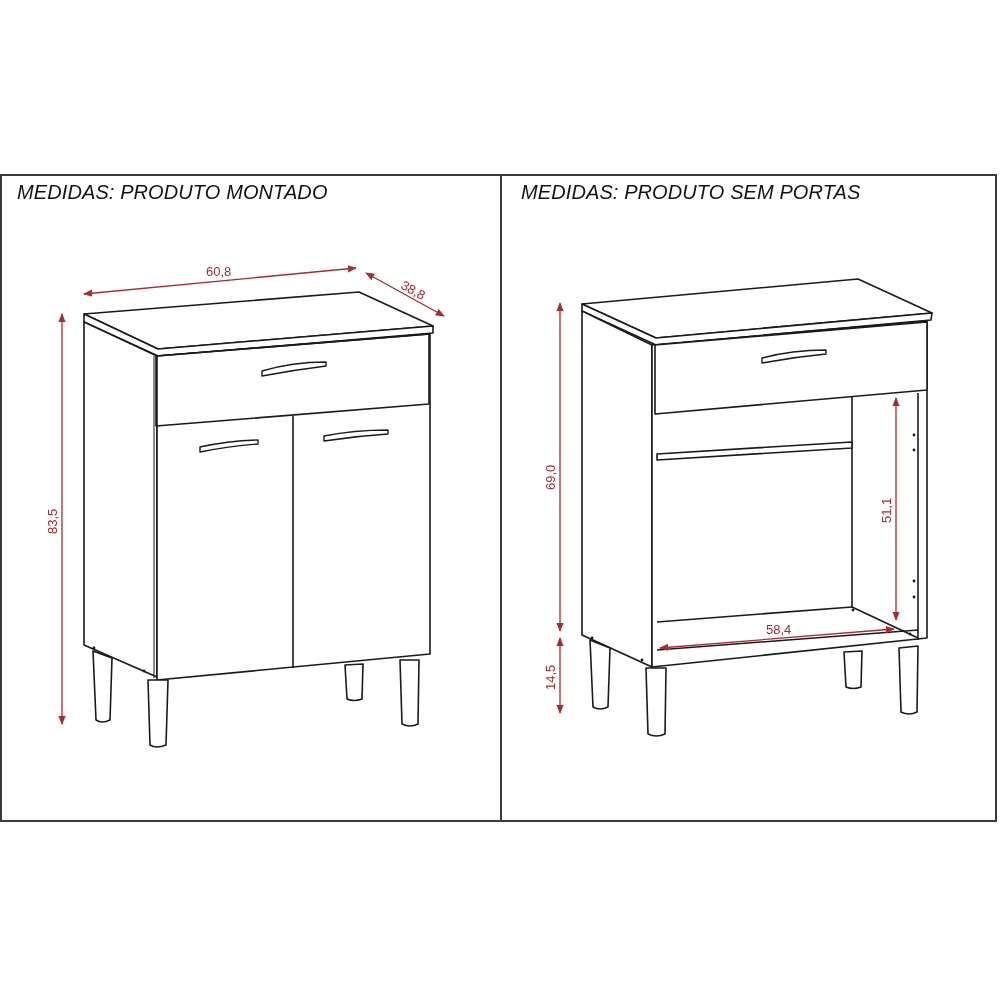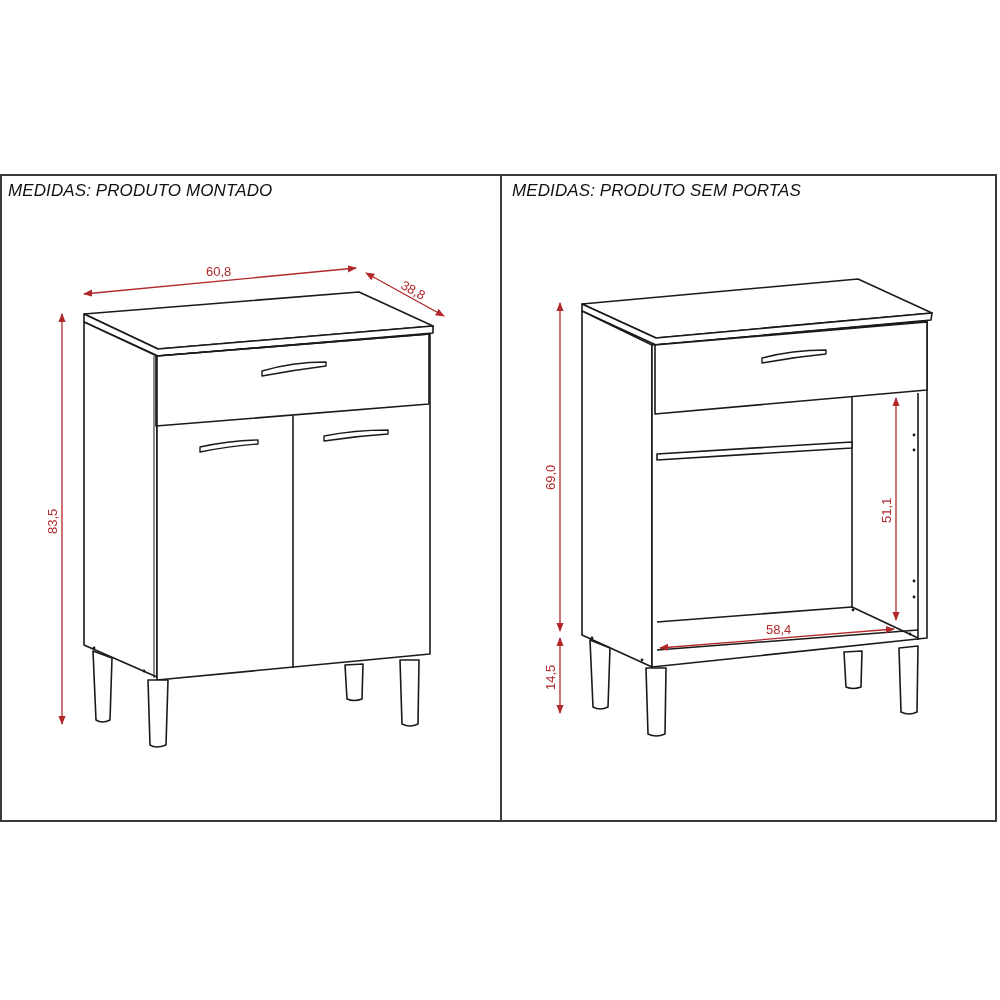--- a/index.html
+++ b/index.html
@@ -1,19 +1,19 @@
 <!DOCTYPE html>
 <html><head>
 <meta charset="utf-8">
 <style>
   html, body { margin:0; padding:0; background:#ffffff; }
   body { width:1000px; height:1000px; position:relative; overflow:hidden; font-family:"Liberation Sans", sans-serif; }
   .frame { position:absolute; left:0; top:174px; width:997px; height:648px; border:2px solid #3a3a3a; box-sizing:border-box; }
   .divider { position:absolute; left:500px; top:174px; width:2px; height:648px; background:#3a3a3a; }
-  .panel-title { position:absolute; top:181px; font-size:17px; font-style:italic; color:#111; letter-spacing:0.1px; }
+  .panel-title { position:absolute; top:181px; font-size:20px; font-style:italic; color:#111; letter-spacing:0.1px;margin-left:9px; }
   svg.draw { position:absolute; left:0; top:0; }
   .dim { font-family:"Liberation Sans", sans-serif; font-size:13px; fill:#b0282a; }
 </style>
 </head>
 <body>
 
 <div class="frame"></div>
 <div class="divider"></div>
 
 <div class="panel-title" style="left:8px;">MEDIDAS: PRODUTO MONTADO</div>

